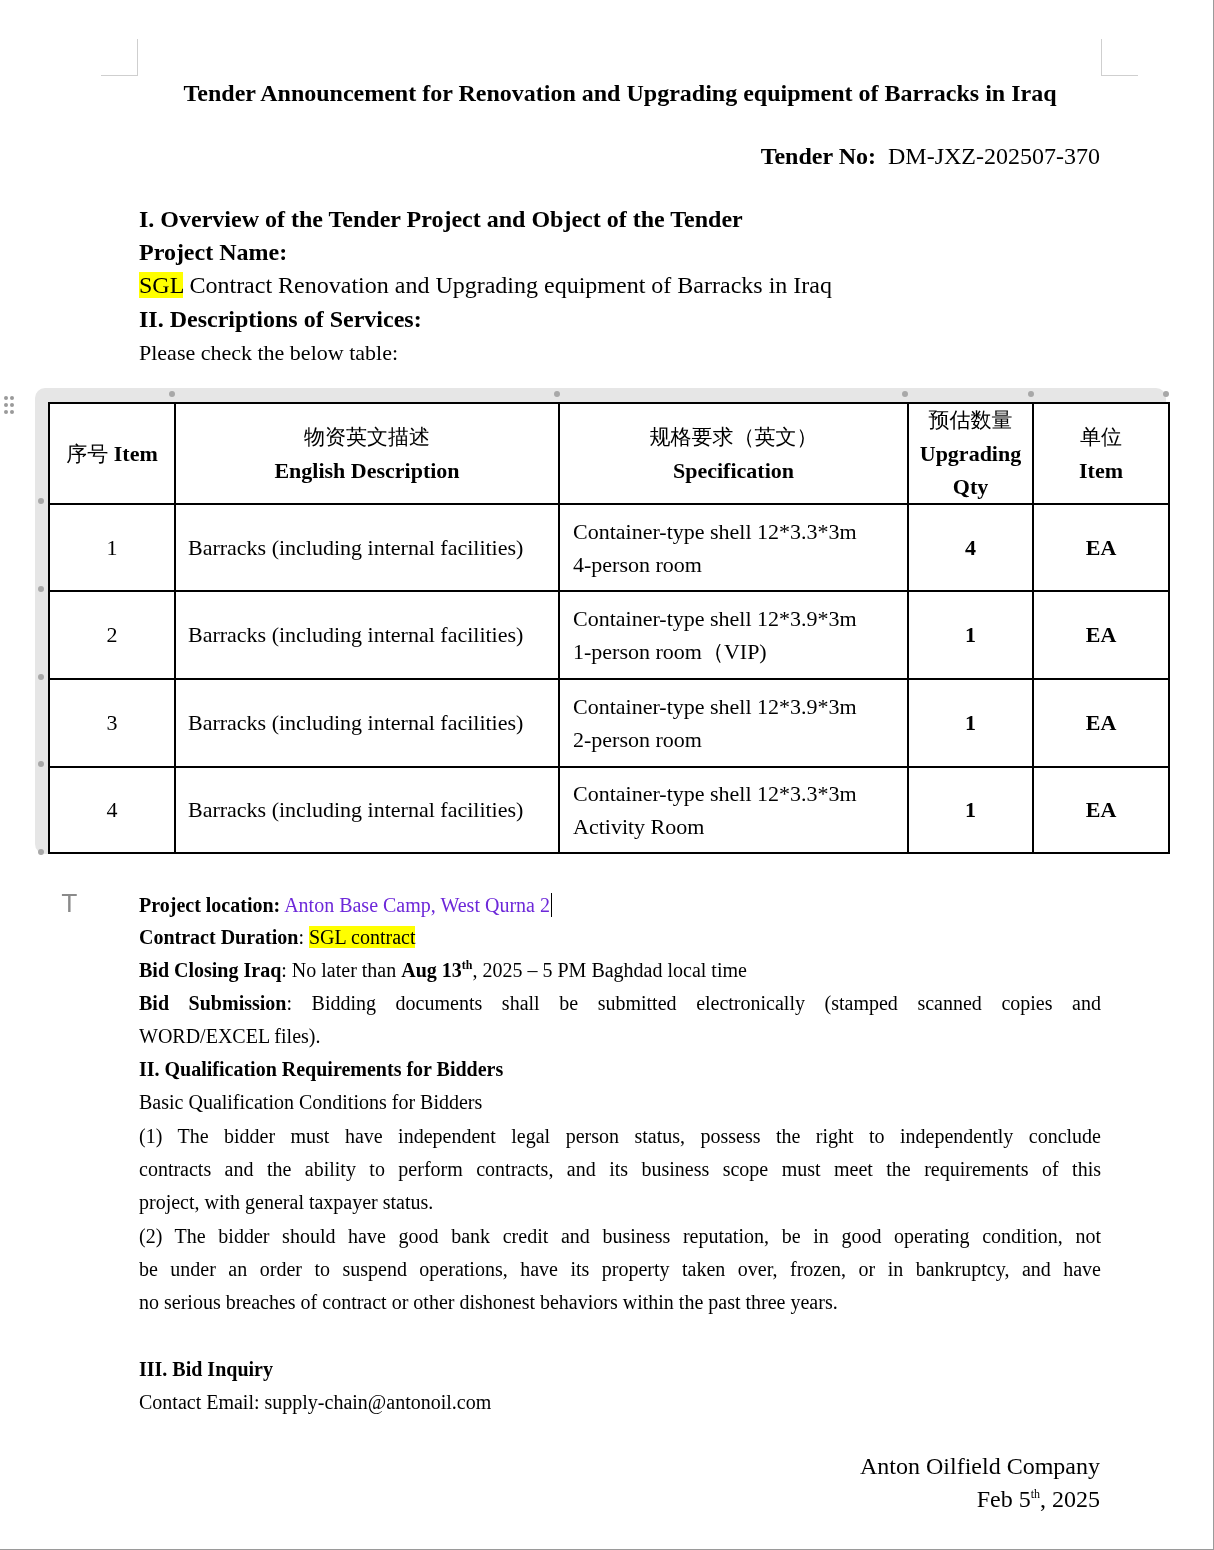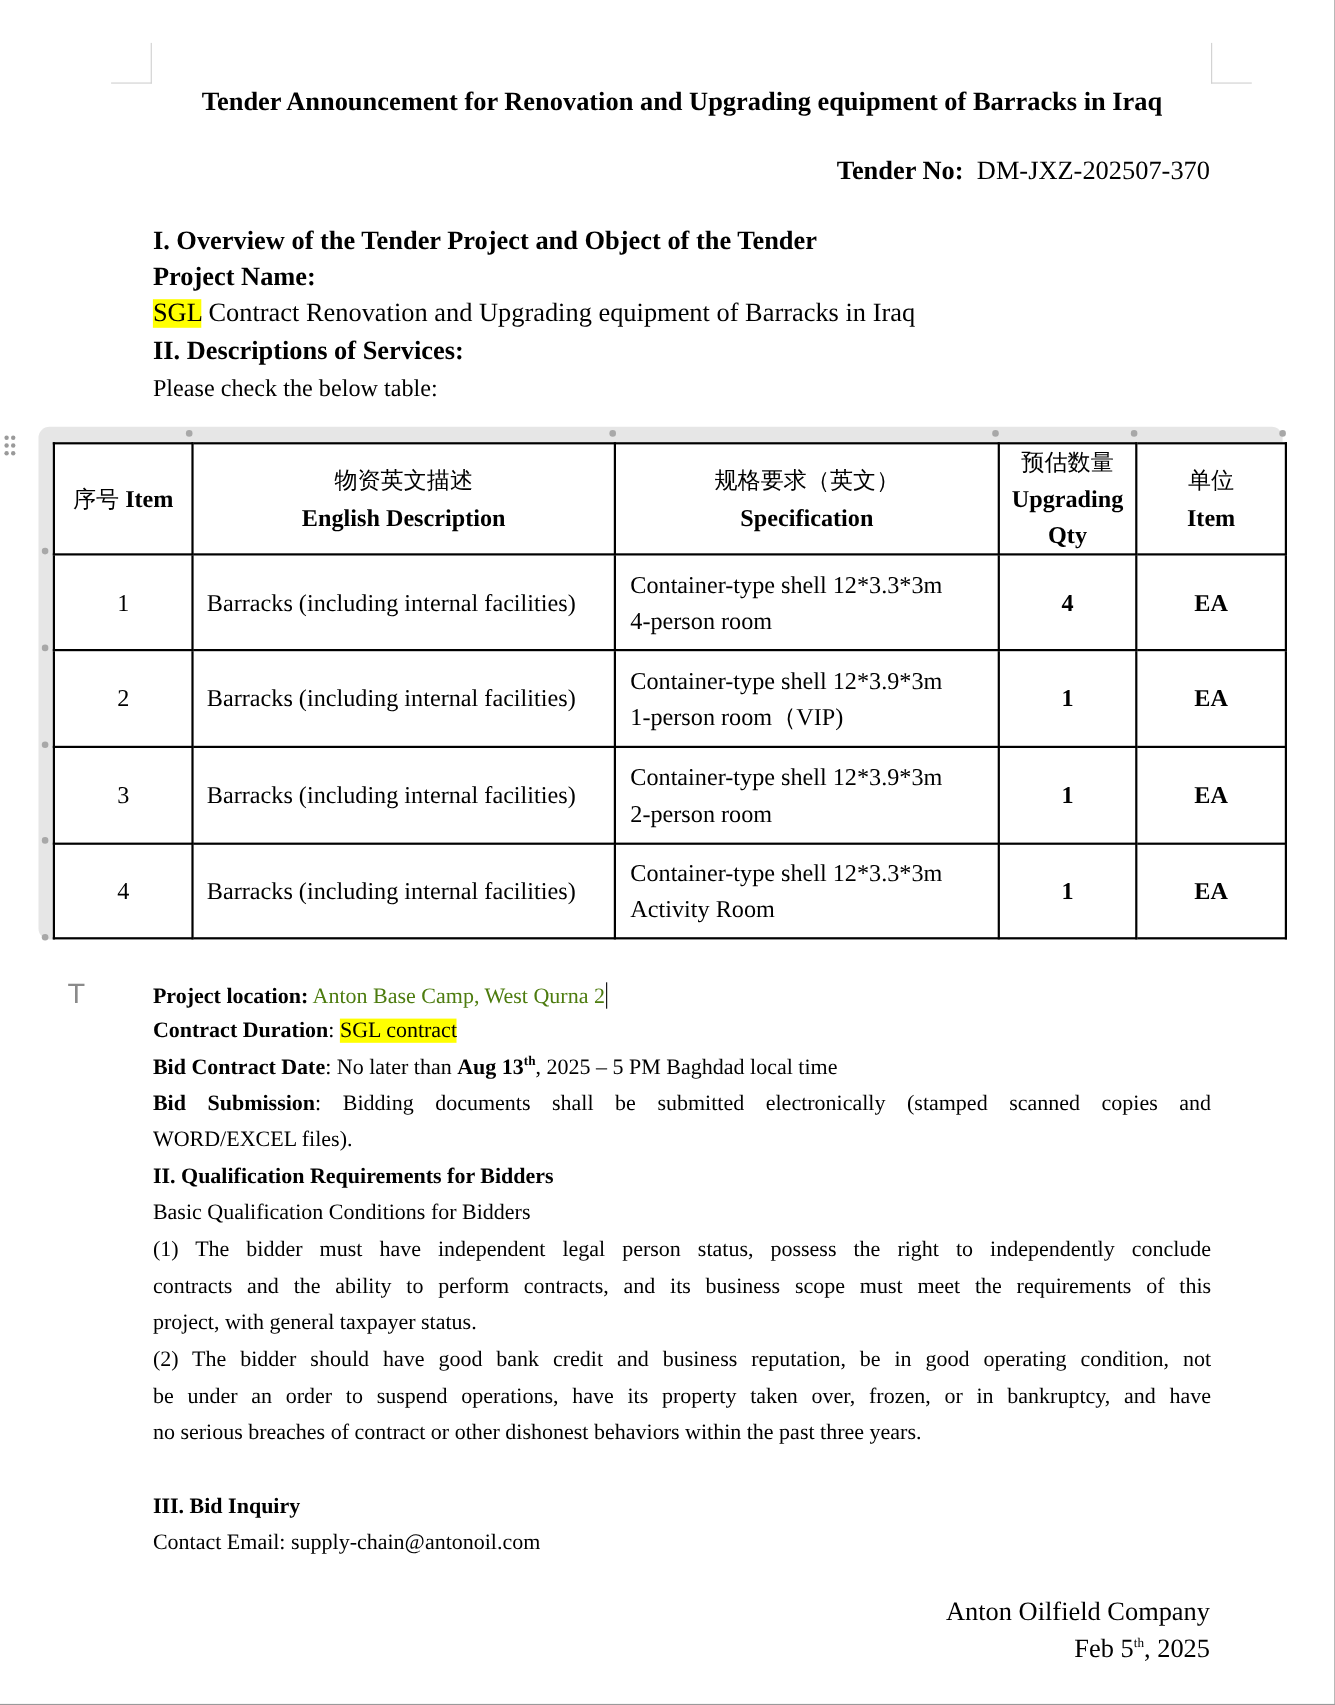--- a/index.html
+++ b/index.html
@@ -12,21 +12,21 @@
     .corner-tr { left: 1101px; top: 39px; border-width: 0 0 1px 1px; }
 
     .title { position: absolute; left: 0; width: 1240px; top: 80px; text-align: center;
              font-weight: bold; font-size: 24px; }
     .tender-no { position: absolute; right: 114px; top: 143px; font-size: 24px; }
     .tender-no b { font-weight: bold; }
 
     .line { position: absolute; left: 139px; font-size: 24px; white-space: nowrap; }
     .bold { font-weight: bold; }
     .hl { background: #ffff00; }
-    .red { color: #4d7c0f; }
+    .red { color: #6d28d9; }
 
     .table-frame { position: absolute; left: 35px; top: 388px; width: 1131px; height: 466px;
                    background: #e6e6e6; border-radius: 10px 10px 0 10px; }
     .table-frame-inner { position: absolute; left: 48px; top: 402px; width: 1120px; height: 452px; background: #fff; }
     .handle-dot { position: absolute; width: 6px; height: 6px; border-radius: 50%; background: #a8a8a8; }
     .drag-handle { position: absolute; left: 2px; top: 396px; width: 14px; height: 20px; }
     .drag-handle span { position: absolute; width: 4px; height: 4px; border-radius: 50%; background: #9a9a9a; }
 
     table.items { position: absolute; left: 48px; top: 402px; border-collapse: collapse; font-size: 22px; }
     table.items td, table.items th { border: 2px solid #000; padding: 0; text-align: center; vertical-align: middle; }
@@ -150,21 +150,21 @@
       <td class="bold">1</td>
       <td class="bold">EA</td>
     </tr>
   </tbody>
 </table>
 
 <div class="t-icon">T</div>
 
 <div class="sm" style="top:893px;"><b>Project location:</b> <span class="red">Anton Base Camp, West Qurna 2</span><span class="caret"></span></div>
 <div class="sm" style="top:926px;"><b>Contract Duration</b>: <span class="hl">SGL contract</span></div>
-<div class="sm" style="top:959px;"><b>Bid Contract Date</b><span>: No later than </span><b>Aug 13</b><sup class="bold">th</sup><span>, 2025 – 5 PM Baghdad local time</span></div>
+<div class="sm" style="top:959px;"><b>Bid Closing Iraq</b><span>: No later than </span><b>Aug 13</b><sup class="bold">th</sup><span>, 2025 – 5 PM Baghdad local time</span></div>
 <div class="justify" style="top:992px;"><b>Bid Submission</b><span>: Bidding documents shall be submitted electronically (stamped scanned copies and</span></div>
 <div class="sm" style="top:1025px;">WORD/EXCEL files).</div>
 
 <div class="sm bold" style="top:1058px;">II. Qualification Requirements for Bidders</div>
 <div class="sm" style="top:1091px;">Basic Qualification Conditions for Bidders</div>
 <div class="justify" style="top:1125px;">(1) The bidder must have independent legal person status, possess the right to independently conclude</div>
 <div class="justify" style="top:1158px;">contracts and the ability to perform contracts, and its business scope must meet the requirements of this</div>
 <div class="sm" style="top:1191px;">project, with general taxpayer status.</div>
 <div class="justify" style="top:1225px;">(2) The bidder should have good bank credit and business reputation, be in good operating condition, not</div>
 <div class="justify" style="top:1258px;">be under an order to suspend operations, have its property taken over, frozen, or in bankruptcy, and have</div>

